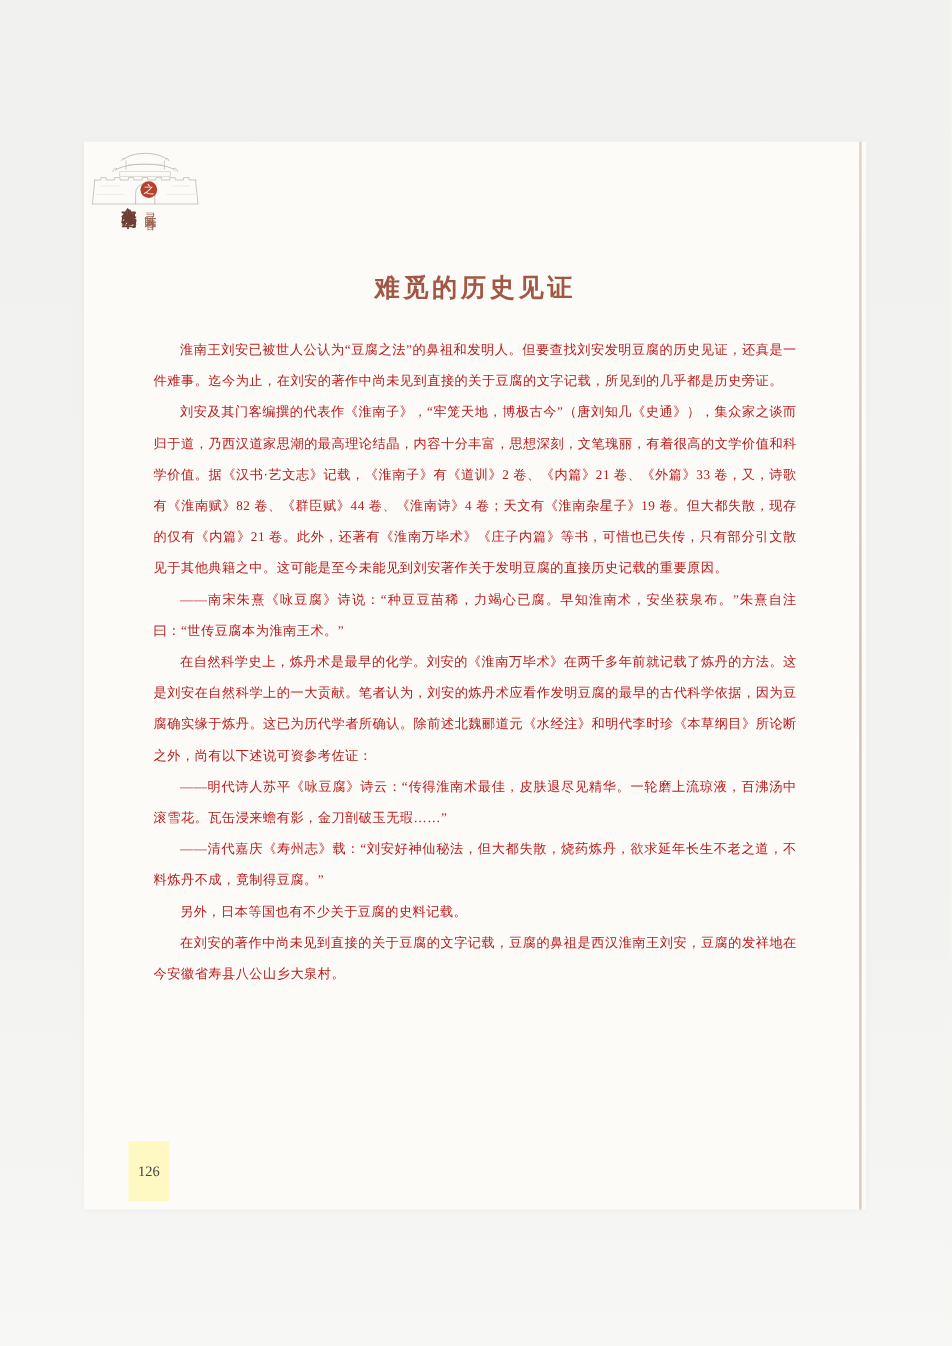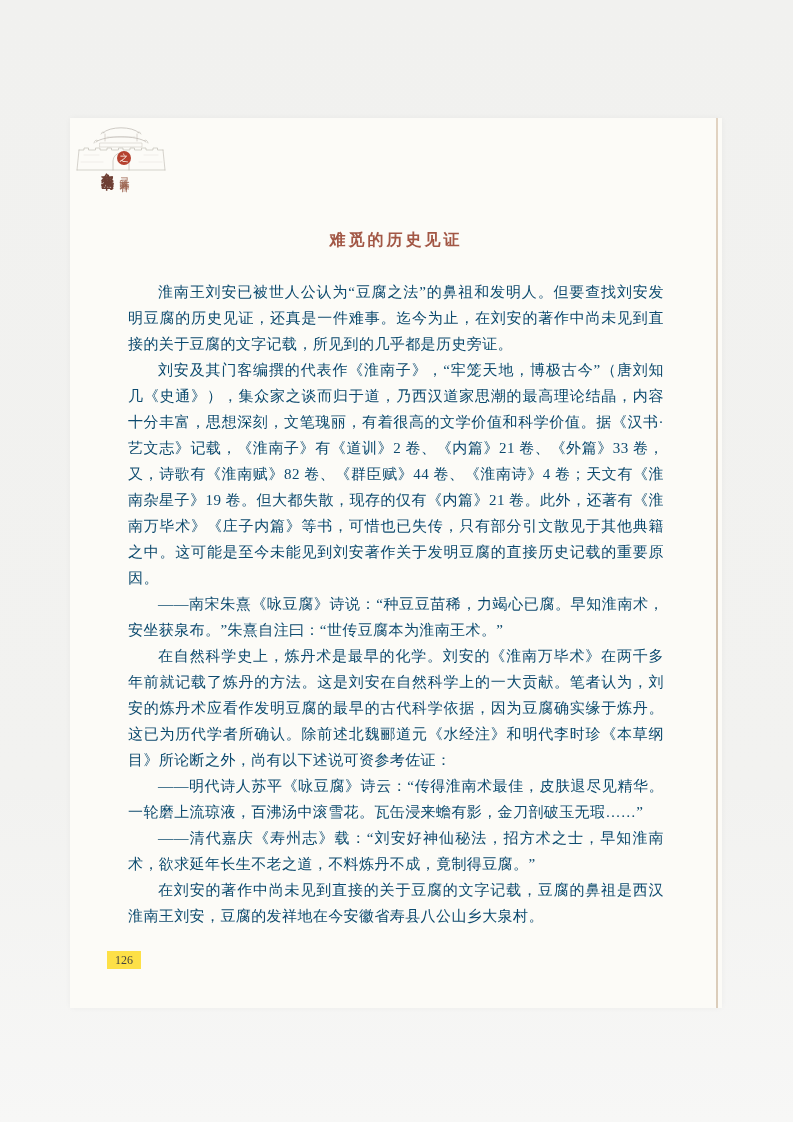--- a/index.html
+++ b/index.html
@@ -70,43 +70,43 @@
     color: #9c6450;
   }
   
   .content {
     position: absolute;
     left: 58px; top: 110px;
     width: 536px;
   }
   .article-title {
     margin: 0 0 27px 0;
-    font-size: 16px;
+    font-size: 21px;
     font-weight: bold;
     text-align: center;
     letter-spacing: 3px;
     color: #a25745;
     line-height: 24px;
   }
   .content p {
     margin: 0;
     text-indent: 2em;
     text-align: justify;
-    font-size: 15px;
+    font-size: 11px;
     line-height: 26px;
     letter-spacing: 0.4px;
-    color: #0c4a6e;
+    color: #b91c1c;
   }
   
   .page-number {
     position: absolute;
     left: 37px; top: 833px;
     min-width: 34px;
-    padding: 1px 8px;
-    background: #fde047;
+    padding: 17px 8px;
+    background: #fef9c3;
     color: #45443f;
     font-size: 12px;
     text-align: left;
     line-height: 16px;
   }
 </style>
 </head>
 <body>
 
 <div class="scan-canvas">
@@ -136,21 +136,22 @@
     <div class="seal">之</div>
     <div class="volume-col vertical">寻味寿春</div>
 
     <div class="content">
       <h1 class="article-title">难觅的历史见证</h1>
       <p>淮南王刘安已被世人公认为“豆腐之法”的鼻祖和发明人。但要查找刘安发明豆腐的历史见证，还真是一件难事。迄今为止，在刘安的著作中尚未见到直接的关于豆腐的文字记载，所见到的几乎都是历史旁证。</p>
       <p>刘安及其门客编撰的代表作《淮南子》，“牢笼天地，博极古今”（唐刘知几《史通》），集众家之谈而归于道，乃西汉道家思潮的最高理论结晶，内容十分丰富，思想深刻，文笔瑰丽，有着很高的文学价值和科学价值。据《汉书·艺文志》记载，《淮南子》有《道训》2 卷、《内篇》21 卷、《外篇》33 卷，又，诗歌有《淮南赋》82 卷、《群臣赋》44 卷、《淮南诗》4 卷；天文有《淮南杂星子》19 卷。但大都失散，现存的仅有《内篇》21 卷。此外，还著有《淮南万毕术》《庄子内篇》等书，可惜也已失传，只有部分引文散见于其他典籍之中。这可能是至今未能见到刘安著作关于发明豆腐的直接历史记载的重要原因。</p>
       <p>——南宋朱熹《咏豆腐》诗说：“种豆豆苗稀，力竭心已腐。早知淮南术，安坐获泉布。”朱熹自注曰：“世传豆腐本为淮南王术。”</p>
       <p>在自然科学史上，炼丹术是最早的化学。刘安的《淮南万毕术》在两千多年前就记载了炼丹的方法。这是刘安在自然科学上的一大贡献。笔者认为，刘安的炼丹术应看作发明豆腐的最早的古代科学依据，因为豆腐确实缘于炼丹。这已为历代学者所确认。除前述北魏郦道元《水经注》和明代李时珍《本草纲目》所论断之外，尚有以下述说可资参考佐证：</p>
       <p>——明代诗人苏平《咏豆腐》诗云：“传得淮南术最佳，皮肤退尽见精华。一轮磨上流琼液，百沸汤中滚雪花。瓦缶浸来蟾有影，金刀剖破玉无瑕……”</p>
-      <p>——清代嘉庆《寿州志》载：“刘安好神仙秘法，招方术之士，早知淮南术，欲求延年长生不老之道，不料炼丹不成，竟制得豆腐。”</p>
+      <p>——清代嘉庆《寿州志》载：“刘安好神仙秘法，但大都失散，烧药炼丹，欲求延年长生不老之道，不料炼丹不成，竟制得豆腐。”</p>
+      <p>另外，日本等国也有不少关于豆腐的史料记载。</p>
       <p>在刘安的著作中尚未见到直接的关于豆腐的文字记载，豆腐的鼻祖是西汉淮南王刘安，豆腐的发祥地在今安徽省寿县八公山乡大泉村。</p>
     </div>
 
     <div class="page-number">126</div>
 
     <div class="gutter-line"></div>
   </div>
 </div>
 
 </body></html>

